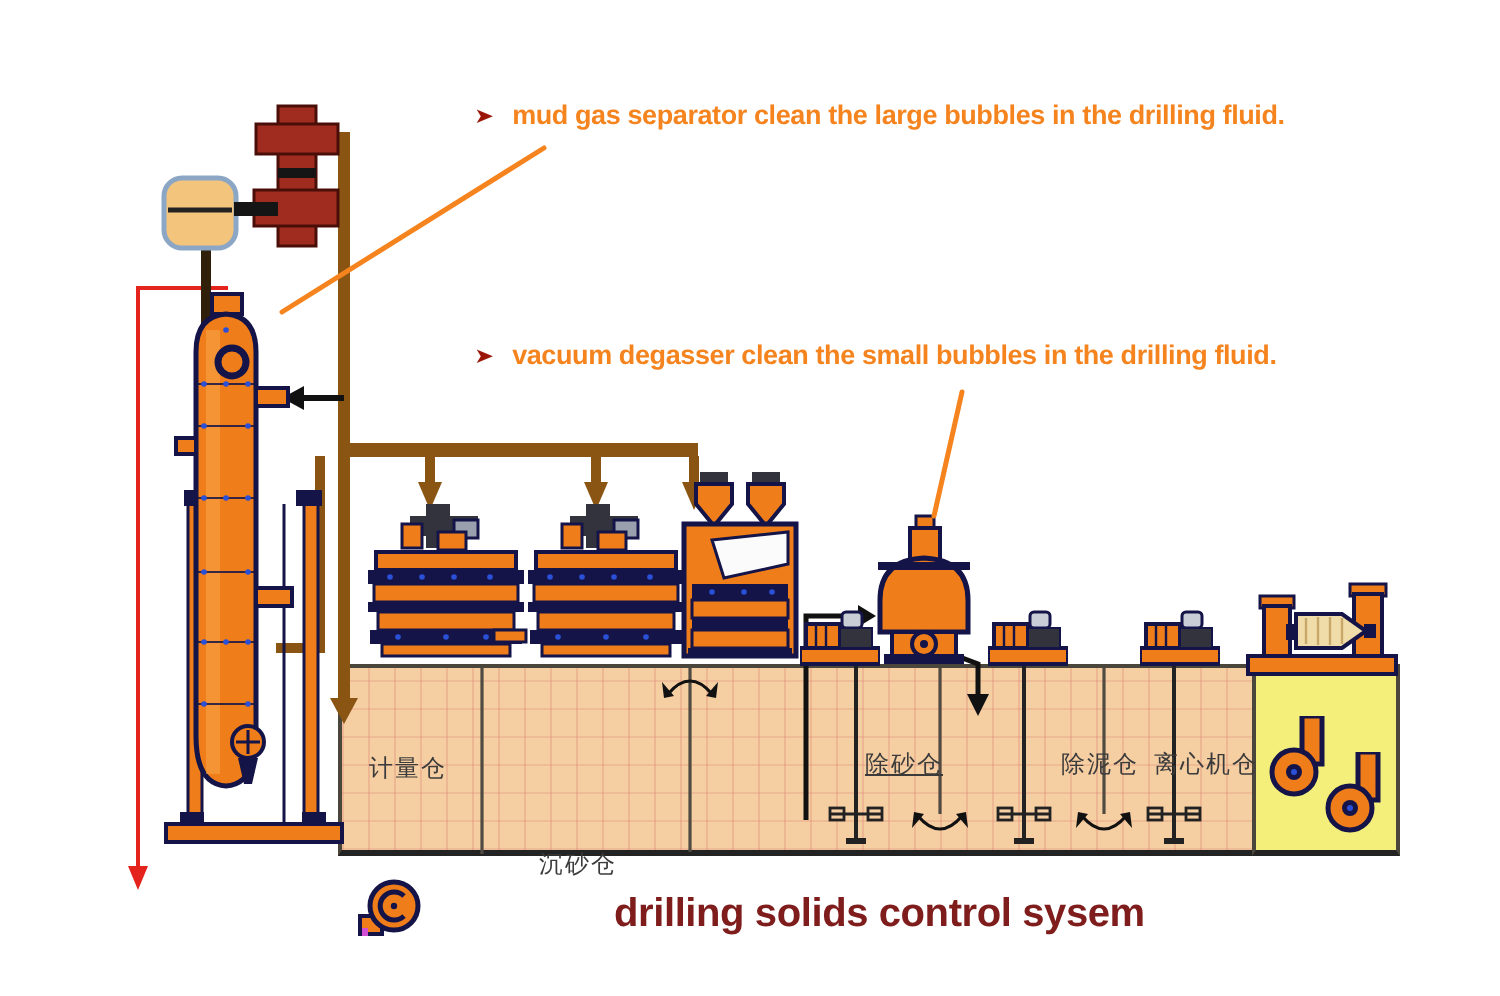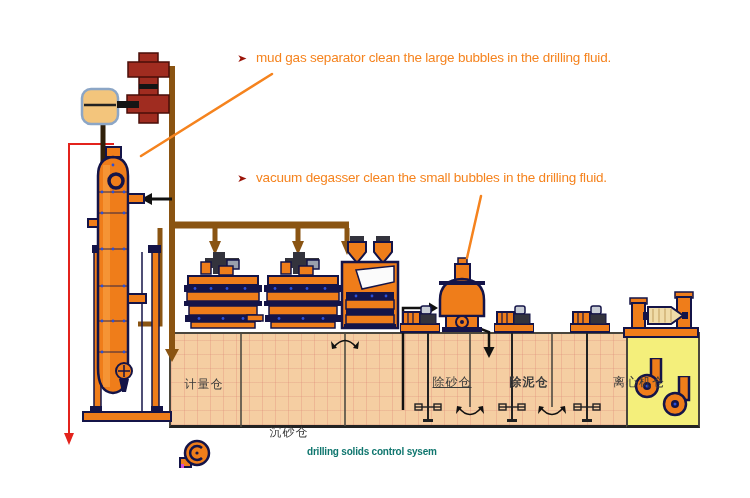--- a/index.html
+++ b/index.html
@@ -7,22 +7,22 @@
          font-family:"Liberation Sans",sans-serif;}
   .tank{position:absolute;box-sizing:border-box;border:2px solid #4a463c;border-bottom:3px solid #232323;}
   #main-tank{left:169px;top:332px;width:459px;height:96px;background-color:#F5CEA2;
     background-image:
       repeating-linear-gradient(90deg, rgba(221,130,115,.30) 0, rgba(221,130,115,.30) 1px, transparent 1px, transparent 13px),
       repeating-linear-gradient(0deg, rgba(219,140,120,.28) 0, rgba(219,140,120,.28) 1px, transparent 1px, transparent 14px);}
   #yellow-tank{left:626px;top:332px;width:74px;height:96px;background:#F4EF7B;border-left:2px solid #4a463c;}
   svg{position:absolute;left:0;top:0;}
   .ann{position:absolute;display:flex;align-items:flex-start;gap:9px;white-space:nowrap;}
   .ann .bullet{color:#9B1408;font-size:12px;line-height:16px;transform:scaleY(.9);}
-  .ann .txt{color:#F5831E;font-size:13.5px;font-weight:normal;letter-spacing:-0.2px;line-height:16px;}
-  .caption{position:absolute;color:#0f766e;font-size:10px;font-weight:bold;letter-spacing:-0.2px;white-space:nowrap;}
+  .ann .txt{color:#F5831E;font-size:13.5px;font-weight:bold;letter-spacing:-0.2px;line-height:16px;}
+  .caption{position:absolute;color:#7f1d1d;font-size:20px;font-weight:bold;letter-spacing:-0.2px;white-space:nowrap;}
   .tklabel{position:absolute;transform:translateX(-50%);color:#3b3b3b;font-size:12px;letter-spacing:1px;white-space:nowrap;}
 </style>
 </head>
 <body>
 
 <div id="stage">
 
   <div id="main-tank" class="tank"></div>
   <div id="yellow-tank" class="tank"></div>
 
@@ -275,17 +275,17 @@
     <span class="txt">mud gas separator clean the large bubbles in the drilling fluid.</span>
   </div>
   <div class="ann" style="left:237px;top:170px;">
     <span class="bullet">➤</span>
     <span class="txt">vacuum degasser clean the small bubbles in the drilling fluid.</span>
   </div>
 
   <div class="tklabel" style="left:204px;top:376px;text-align:right;">计量仓</div>
   <div class="tklabel" style="left:289px;top:376px;margin-top:48px;">沉砂仓</div>
   <div class="tklabel" style="left:452px;top:374px;text-decoration:underline;">除砂仓</div>
-  <div class="tklabel" style="left:529px;top:374px;font-weight:bold;">除泥仓</div>
-  <div class="tklabel" style="left:603px;top:374px;margin-left:36px;">离心机仓</div>
+  <div class="tklabel" style="left:550px;top:374px;">除泥仓</div>
+  <div class="tklabel" style="left:603px;top:374px;">离心机仓</div>
 
   <div class="caption" style="left:307px;top:446px;">drilling solids control sysem</div>
 </div>
 
 </body></html>

